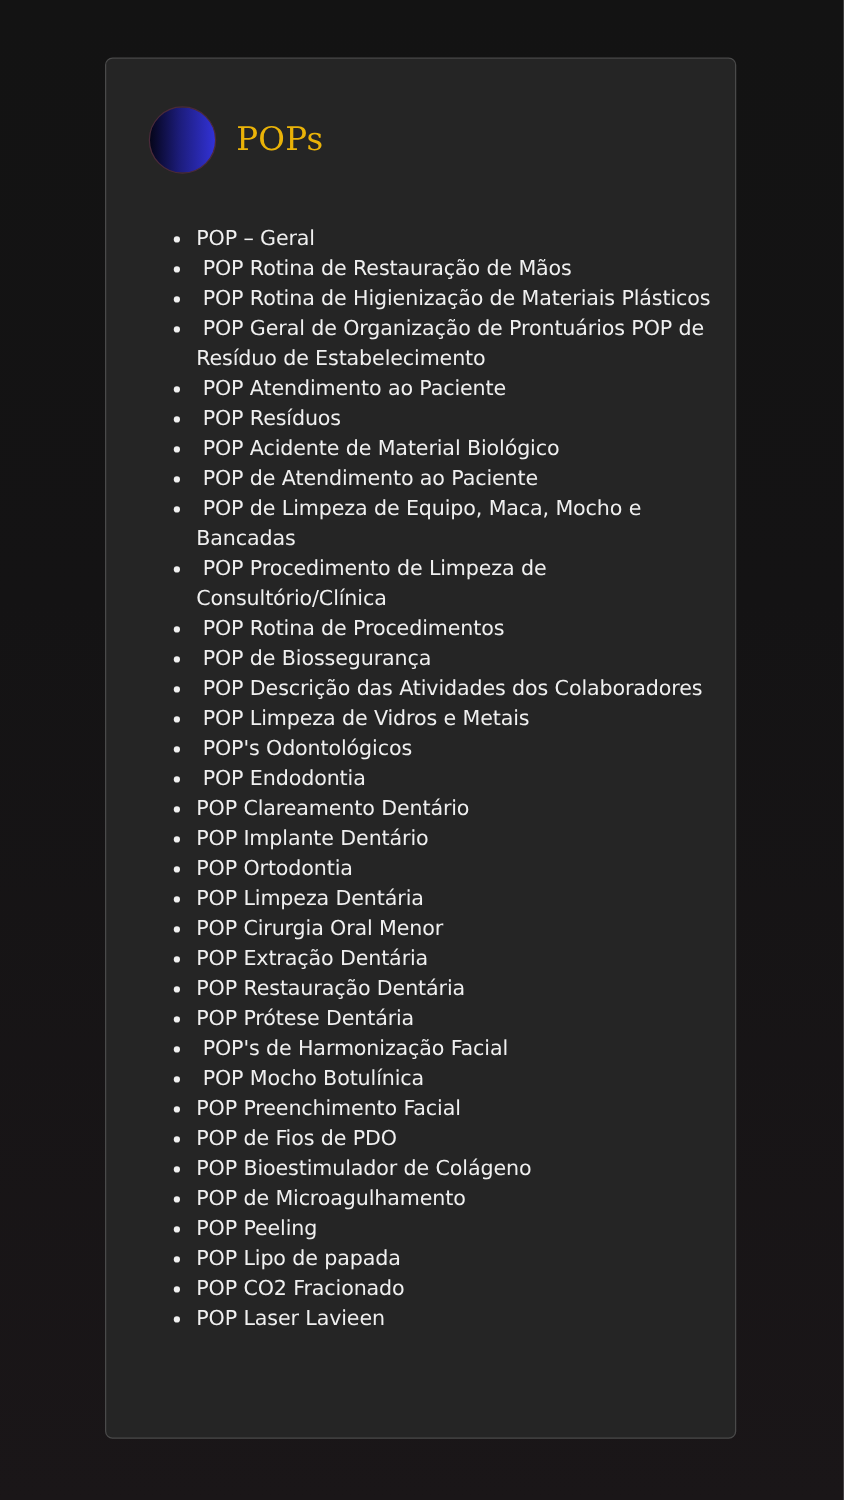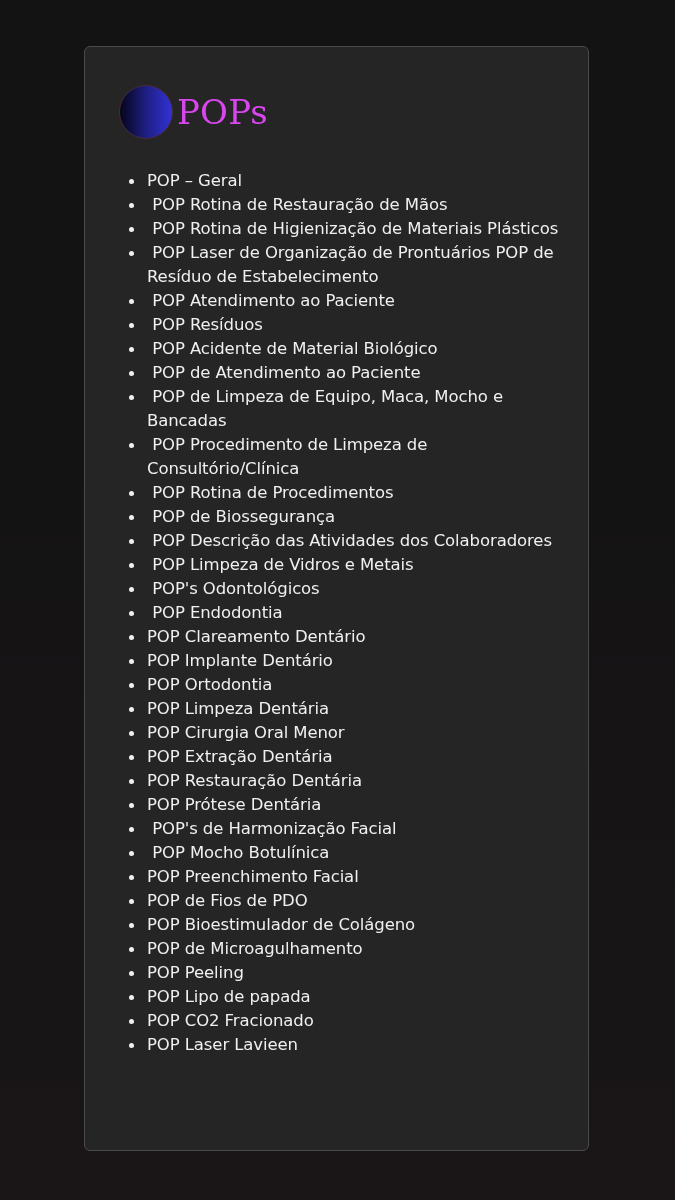--- a/index.html
+++ b/index.html
@@ -34,32 +34,32 @@
   }
   .avatar {
     width: 54px;
     height: 54px;
     border-radius: 50%;
     background: linear-gradient(90deg, #05051a 0%, #1c1c7a 45%, #3232d6 100%);
     border: 1.5px solid #4a2a3a;
     box-sizing: border-box;
   }
   .title {
-    margin-left: 4px;
-    color: #d946ef;
+    margin-left: 16px;
+    color: #eab308;
     font-family: "DejaVu Serif", serif;
-    font-size: 34px;
+    font-size: 26px;
     letter-spacing: 0.2px;
   }
   .list {
     position: absolute;
     left: 62px;
     top: 122px;
     width: 420px;
-    margin: 0;
+    margin: 10px;
     padding: 0 0 0 0;
     list-style: none;
   }
   .list li {
     position: relative;
     color: #f0f0f0;
     font-family: "DejaVu Sans", sans-serif;
     font-size: 16.5px;
     line-height: 24px;
     white-space: pre-wrap;
@@ -81,21 +81,21 @@
 <div class="card">
   <div class="header">
     <div class="avatar"></div>
     <div class="title">POPs</div>
   </div>
 
   <ul class="list">
     <li><span class="bullet"></span><span>POP – Geral</span></li>
     <li><span class="bullet"></span><span> POP Rotina de Restauração de Mãos</span></li>
     <li><span class="bullet"></span><span> POP Rotina de Higienização de Materiais Plásticos</span></li>
-    <li><span class="bullet"></span><span> POP Laser de Organização de Prontuários POP de Resíduo de Estabelecimento</span></li>
+    <li><span class="bullet"></span><span> POP Geral de Organização de Prontuários POP de Resíduo de Estabelecimento</span></li>
     <li><span class="bullet"></span><span> POP Atendimento ao Paciente</span></li>
     <li><span class="bullet"></span><span> POP Resíduos</span></li>
     <li><span class="bullet"></span><span> POP Acidente de Material Biológico</span></li>
     <li><span class="bullet"></span><span> POP de Atendimento ao Paciente</span></li>
     <li><span class="bullet"></span><span> POP de Limpeza de Equipo, Maca, Mocho e Bancadas</span></li>
     <li><span class="bullet"></span><span> POP Procedimento de Limpeza de Consultório/Clínica</span></li>
     <li><span class="bullet"></span><span> POP Rotina de Procedimentos</span></li>
     <li><span class="bullet"></span><span> POP de Biossegurança</span></li>
     <li><span class="bullet"></span><span> POP Descrição das Atividades dos Colaboradores</span></li>
     <li><span class="bullet"></span><span> POP Limpeza de Vidros e Metais</span></li>

